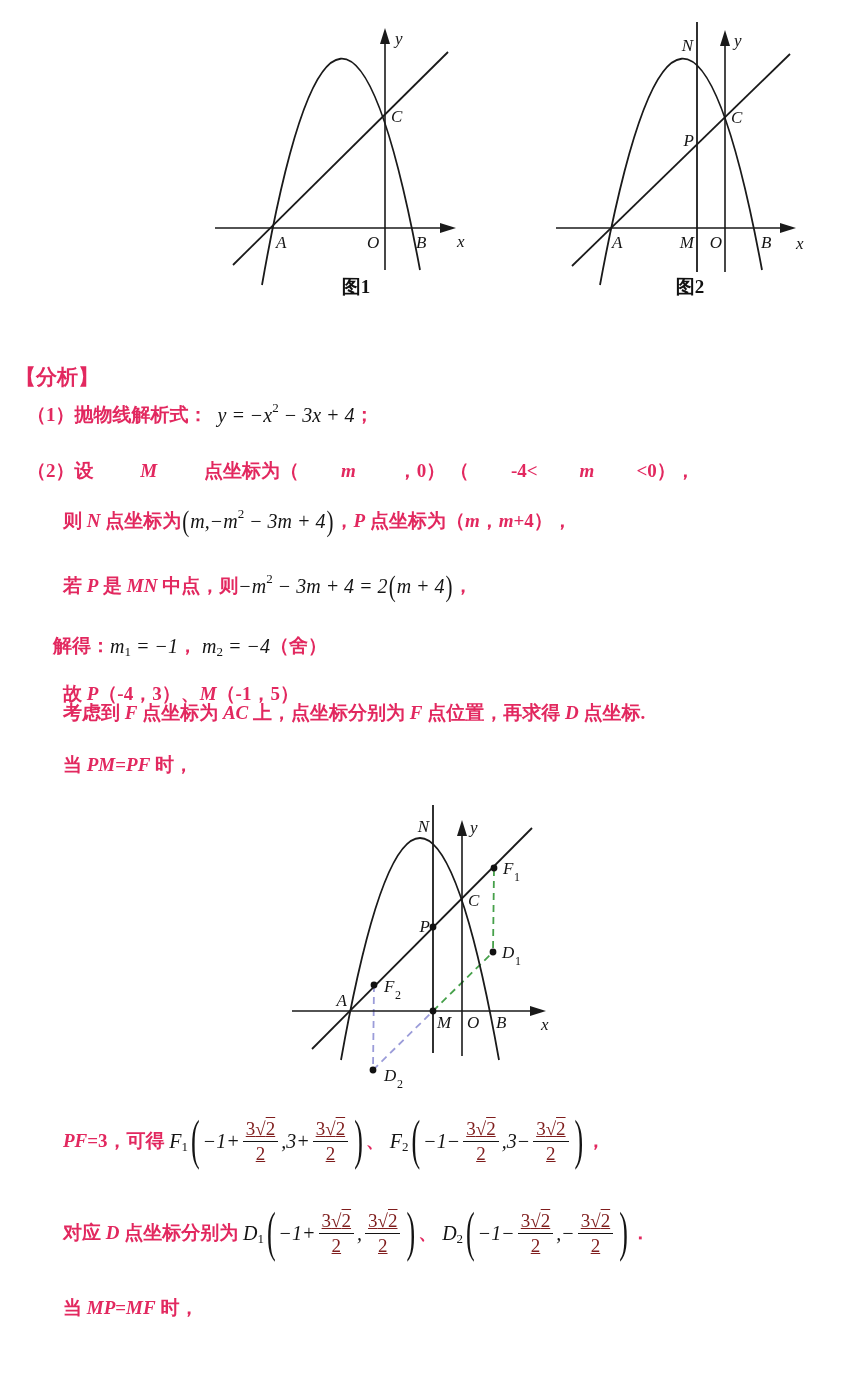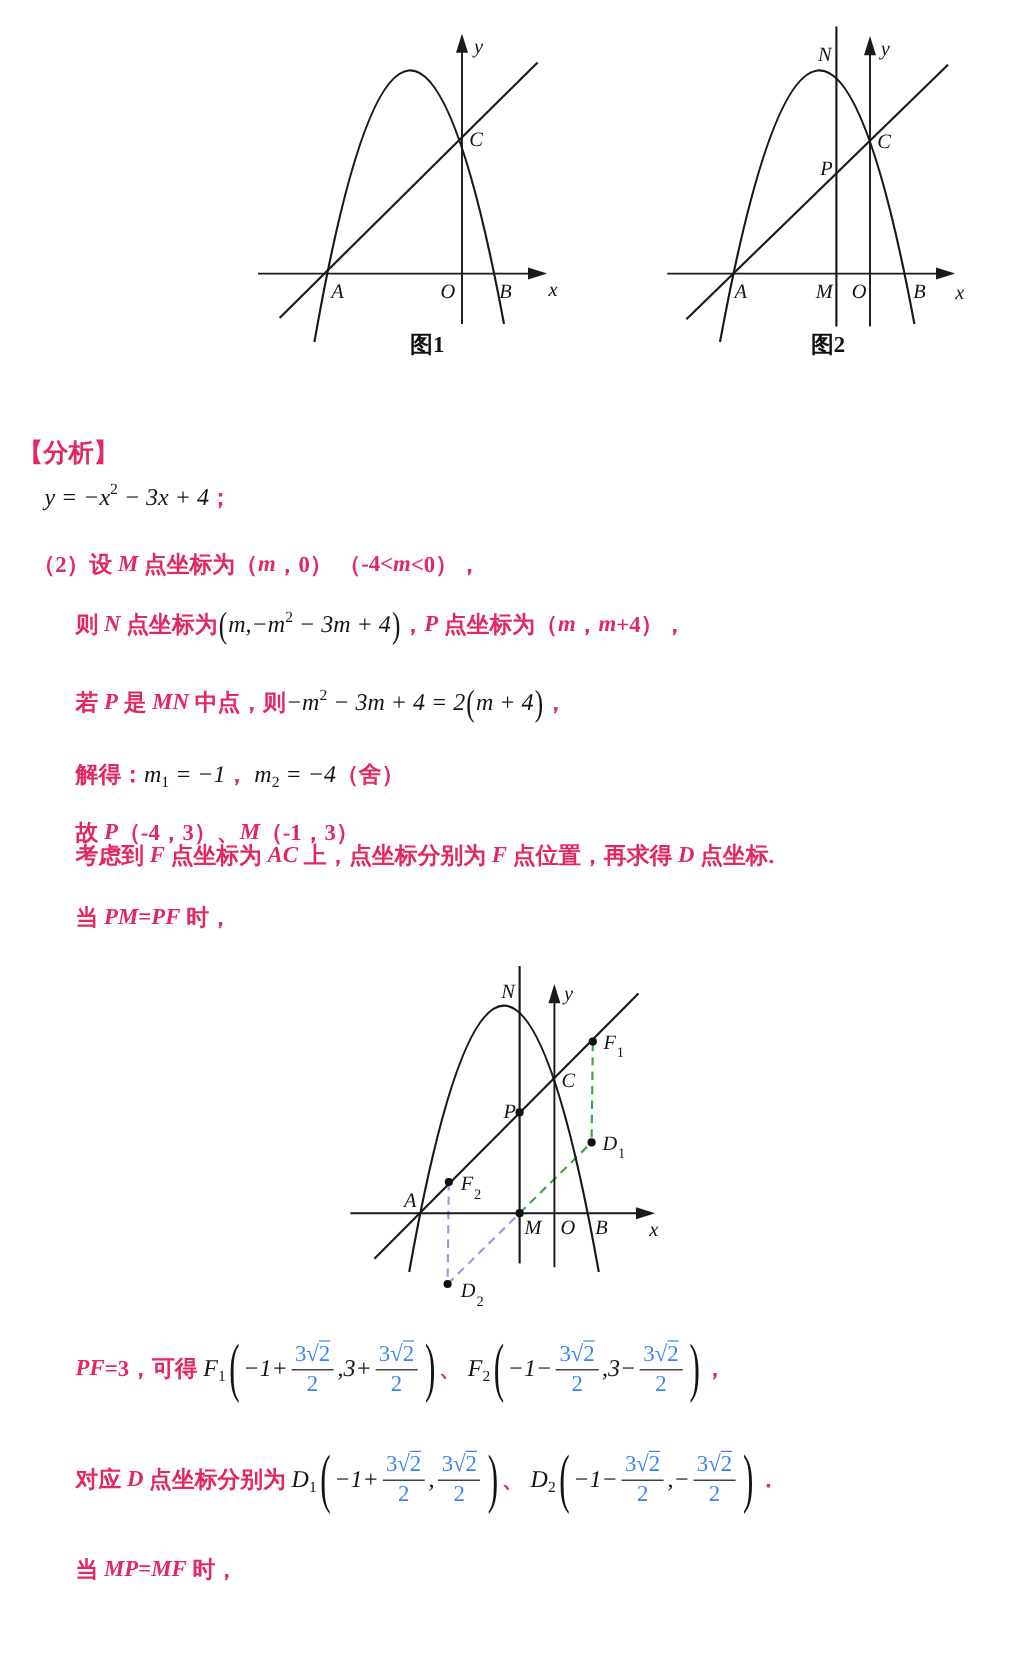--- a/index.html
+++ b/index.html
@@ -18,21 +18,21 @@
   .tline{position:absolute;display:flex;align-items:center;white-space:pre;}
   .s-cn{color:#e2285f;font-weight:bold;font-size:19px;font-family:"Liberation Serif",serif;}
   .s-it{color:#e2285f;font-weight:bold;font-style:italic;font-size:19px;font-family:"Liberation Serif",serif;}
   .s-bk{color:#141414;font-style:italic;font-size:20px;font-family:"Liberation Serif",serif;text-align:center;}
   .s-sup{color:#141414;font-size:13px;position:relative;top:-7px;font-family:"Liberation Serif",serif;}
   .s-sub{color:#141414;font-size:13px;position:relative;top:6px;font-family:"Liberation Serif",serif;}
   .s-big{color:#141414;font-size:26px;display:inline-block;transform:scaleY(2.1);margin:0 3px;font-weight:400;}
   .s-mid{color:#141414;font-size:21px;display:inline-block;transform:scaleY(1.45);margin:0 1px;}
   .hdr{position:absolute;color:#e2285f;font-weight:bold;font-size:21px;}
   .frac{display:inline-flex;flex-direction:column;align-items:center;margin:0 3px;
-        color:#3b82f6;font-size:19px;line-height:1.12;font-family:"Liberation Serif",serif;}
+        color:#7f1d1d;font-size:19px;line-height:1.12;font-family:"Liberation Serif",serif;text-decoration:underline;}
   .frac .num{display:inline-block;border-bottom:1.6px solid #141414;padding:0 3px 2px;}
   .frac .den{padding-top:1px;}
   .ol{text-decoration:overline;}
 </style>
 </head>
 <body>
 
 <div id="page">
 
   <svg style="left:170px;top:15px;" width="670" height="292" viewBox="170 15 670 292">
@@ -67,26 +67,26 @@
       <text class="flabel" text-anchor="end" x="722" y="248">O</text>
       <text class="flabel" x="761" y="248">B</text>
       <text class="flabel" x="731" y="123">C</text>
       <text class="flabel" text-anchor="end" x="694" y="146">P</text>
       <text class="fcap" text-anchor="middle" x="690" y="293">图2</text>
     </g>
   </svg>
 
   <div class="hdr" style="left:15px;top:363px;">【分析】</div>
 
-  <div class="tline" style="left:27px;top:399px;height:32px;"><span class="s-bk">  y = −x</span><span class="s-sup">2</span><span class="s-bk"> − 3x + 4</span><span class="s-cn">；</span></div>
-  <div class="tline" style="left:27px;top:457px;height:28px;"><span class="s-cn">（2）设 </span><span class="s-it">M</span><span class="s-cn"> 点坐标为（</span><span class="s-it">m</span><span class="s-cn">，0） （</span><span class="s-cn">-4&lt;</span><span class="s-it">m</span><span class="s-cn">&lt;0），</span></div>
+  <div class="tline" style="left:27px;top:399px;height:32px;"><span class="s-cn">（1）抛物线解析式：</span><span class="s-bk">  y = −x</span><span class="s-sup">2</span><span class="s-bk"> − 3x + 4</span><span class="s-cn">；</span></div>
+  <div class="tline" style="left:27px;top:457px;height:28px;gap:42px;"><span class="s-cn">（2）设 </span><span class="s-it">M</span><span class="s-cn"> 点坐标为（</span><span class="s-it">m</span><span class="s-cn">，0） （</span><span class="s-cn">-4&lt;</span><span class="s-it">m</span><span class="s-cn">&lt;0），</span></div>
   <div class="tline" style="left:63px;top:500px;height:42px;"><span class="s-cn">则 </span><span class="s-it">N</span><span class="s-cn"> 点坐标为</span><span class="s-mid">(</span><span class="s-bk">m,−m</span><span class="s-sup">2</span><span class="s-bk"> − 3m + 4</span><span class="s-mid">)</span><span class="s-cn">，</span><span class="s-it">P</span><span class="s-cn"> 点坐标为（</span><span class="s-it">m</span><span class="s-cn">，</span><span class="s-it">m</span><span class="s-cn">+4），</span></div>
   <div class="tline" style="left:63px;top:566px;height:40px;"><span class="s-cn">若 </span><span class="s-it">P</span><span class="s-cn"> 是 </span><span class="s-it">MN</span><span class="s-cn"> 中点，则</span><span class="s-bk">−m</span><span class="s-sup">2</span><span class="s-bk"> − 3m + 4 = 2</span><span class="s-mid">(</span><span class="s-bk">m + 4</span><span class="s-mid">)</span><span class="s-cn">，</span></div>
-  <div class="tline" style="left:63px;top:629px;height:34px;"><span class="s-cn">解得：</span><span class="s-bk">m</span><span class="s-sub">1</span><span class="s-bk"> = −1</span><span class="s-cn">，</span><span class="s-bk"> m</span><span class="s-sub">2</span><span class="s-bk"> = −4</span><span class="s-cn">（舍）</span></div>
-  <div class="tline" style="left:63px;top:680px;height:28px;"><span class="s-cn">故 </span><span class="s-it">P</span><span class="s-cn">（-4，3）、</span><span class="s-it">M</span><span class="s-cn">（-1，3）</span></div>
+  <div class="tline" style="left:53px;top:629px;height:34px;"><span class="s-cn">解得：</span><span class="s-bk">m</span><span class="s-sub">1</span><span class="s-bk"> = −1</span><span class="s-cn">，</span><span class="s-bk"> m</span><span class="s-sub">2</span><span class="s-bk"> = −4</span><span class="s-cn">（舍）</span></div>
+  <div class="tline" style="left:63px;top:680px;height:28px;"><span class="s-cn">故 </span><span class="s-it">P</span><span class="s-cn">（-4，3）、</span><span class="s-it">M</span><span class="s-cn">（-1，5）</span></div>
   <div class="tline" style="left:63px;top:699px;height:28px;"><span class="s-cn">考虑到 </span><span class="s-it">F</span><span class="s-cn"> 点坐标为 </span><span class="s-it">AC</span><span class="s-cn"> 上，点坐标分别为 </span><span class="s-it">F</span><span class="s-cn"> 点位置，再求得 </span><span class="s-it">D</span><span class="s-cn"> 点坐标.</span></div>
   <div class="tline" style="left:63px;top:751px;height:28px;"><span class="s-cn">当 </span><span class="s-it">PM</span><span class="s-cn">=</span><span class="s-it">PF</span><span class="s-cn"> 时，</span></div>
 
   <svg style="left:278px;top:795px;" width="285" height="315" viewBox="278 795 285 315">
     <line class="dash-green" x1="494" y1="869" x2="493" y2="952"></line>
     <line class="dash-green" x1="433" y1="1011" x2="493" y2="952"></line>
     <line class="dash-purple" x1="374" y1="985" x2="373" y2="1070"></line>
     <line class="dash-purple" x1="373" y1="1070" x2="433" y2="1011"></line>
     <path class="curve" d="M341,1060 Q420,616 499,1060"></path>
     <line class="curve" x1="312" y1="1049" x2="532" y2="828"></line>

